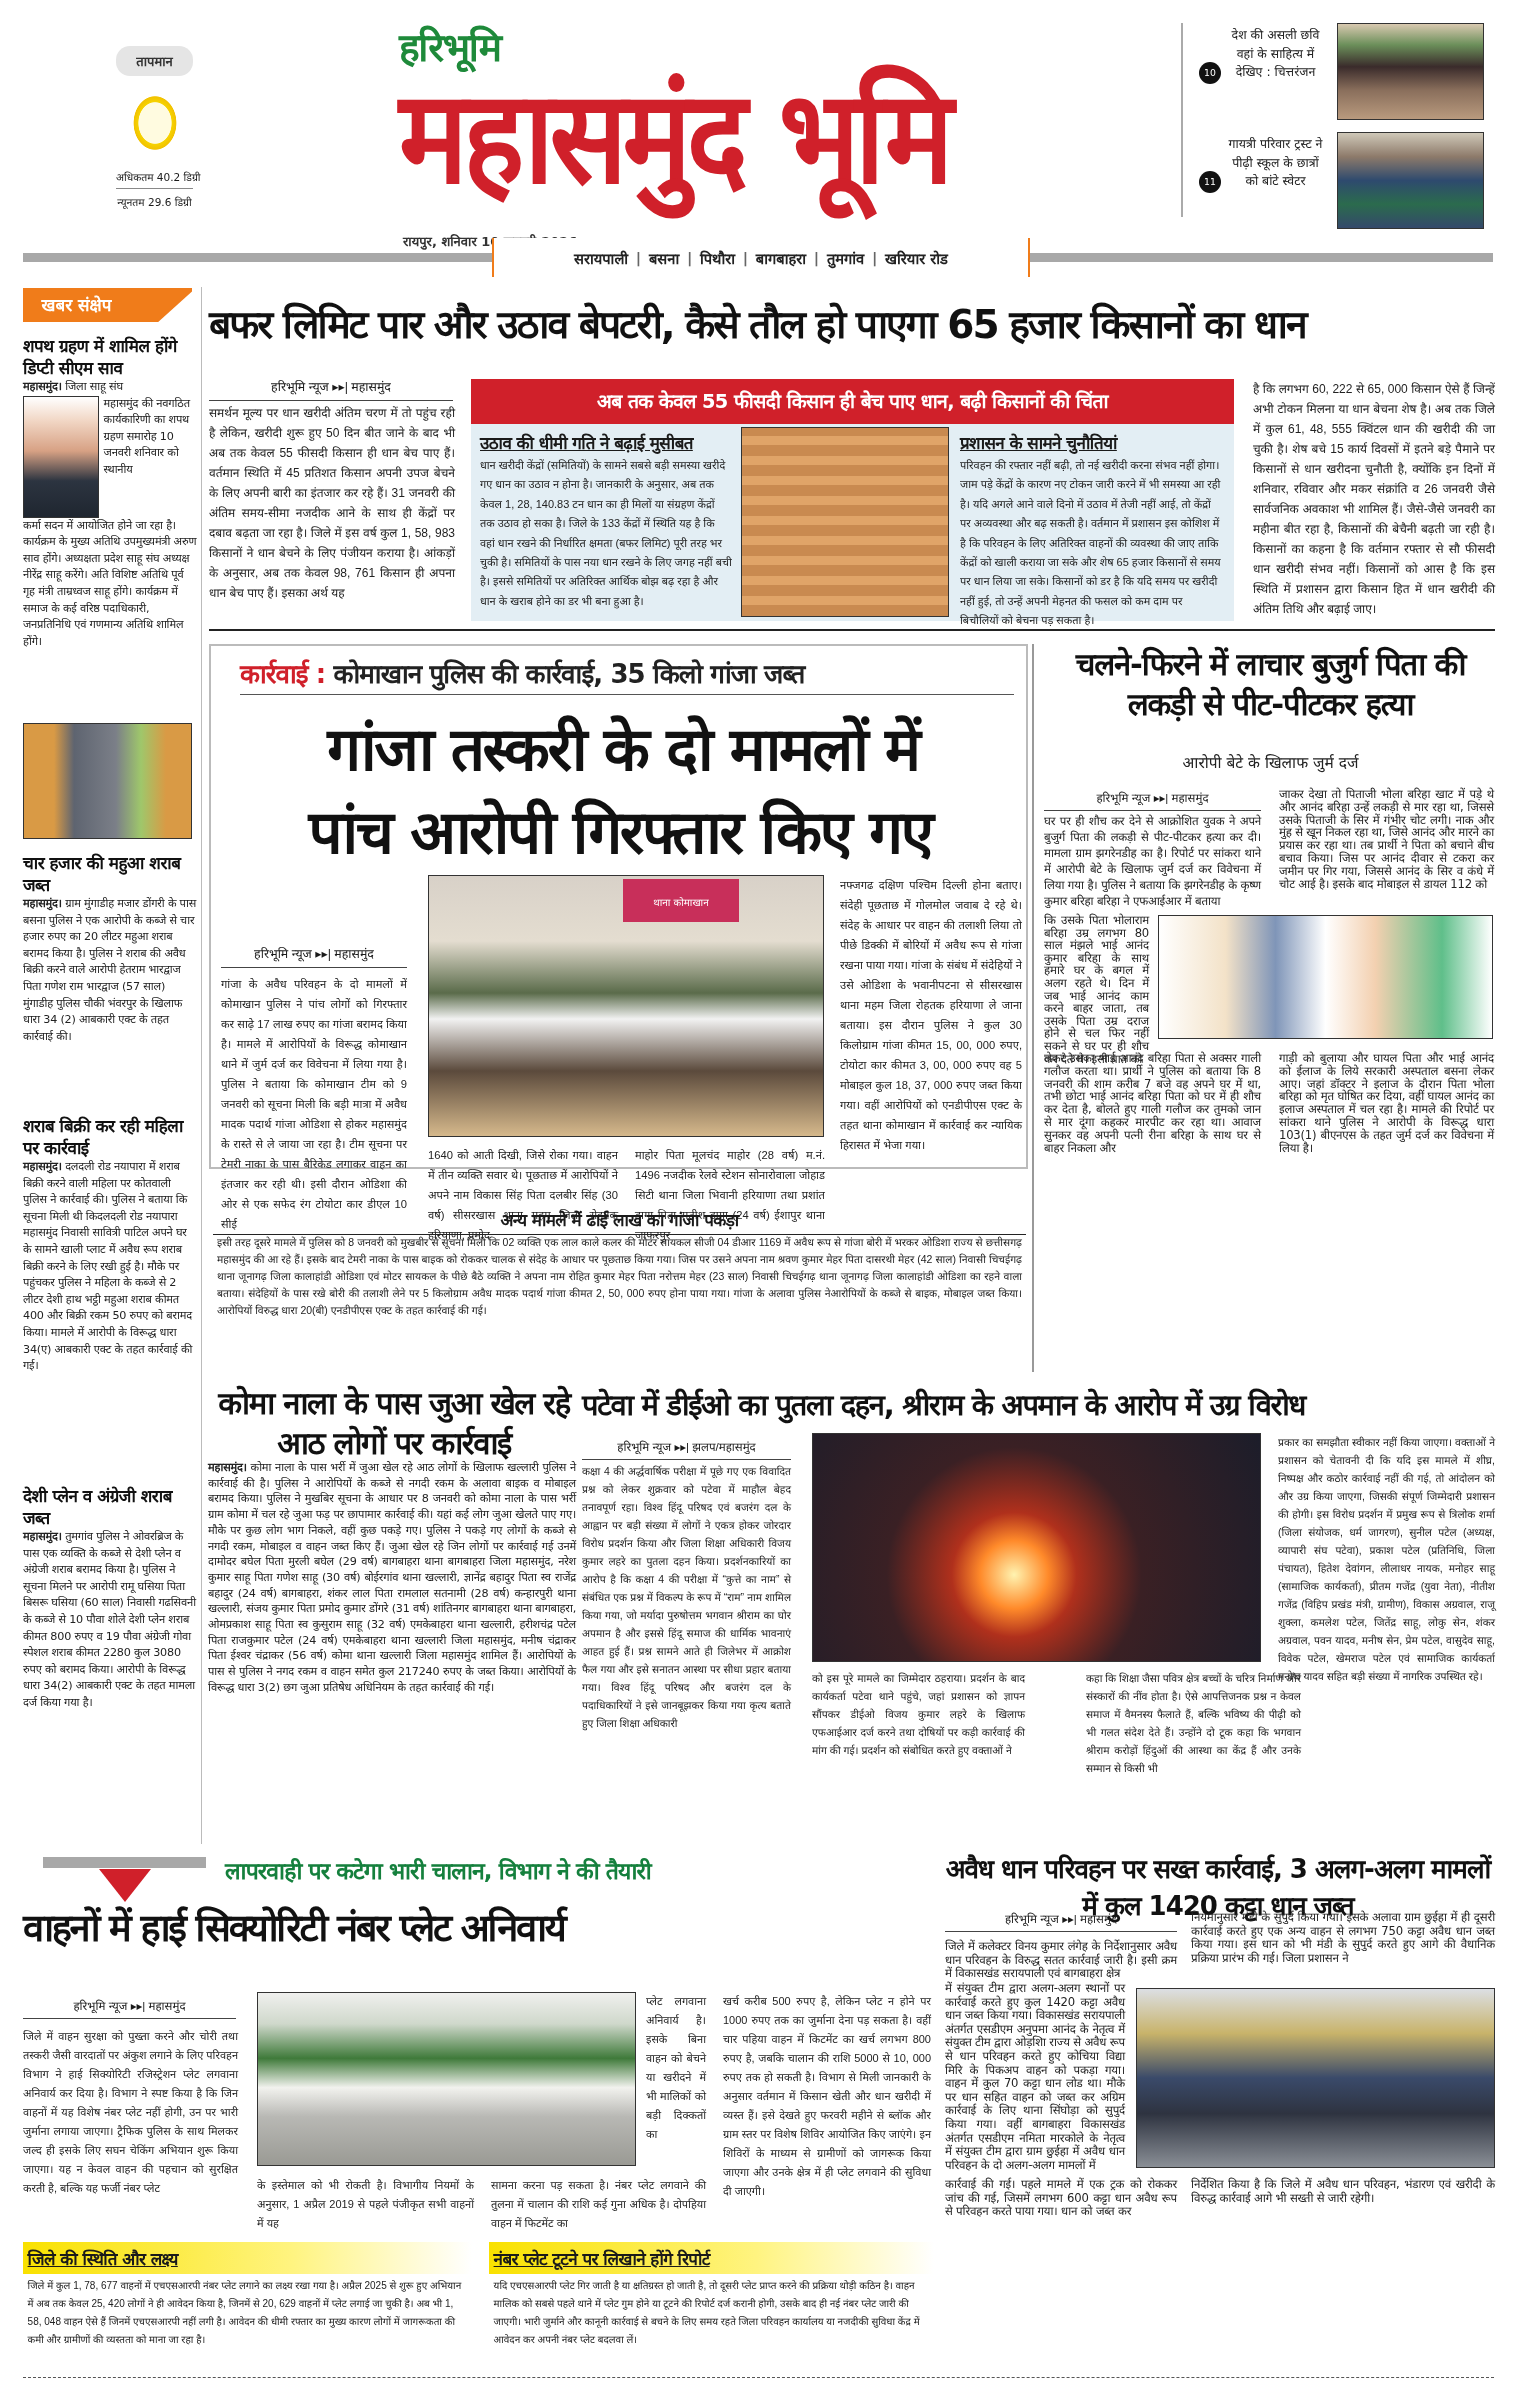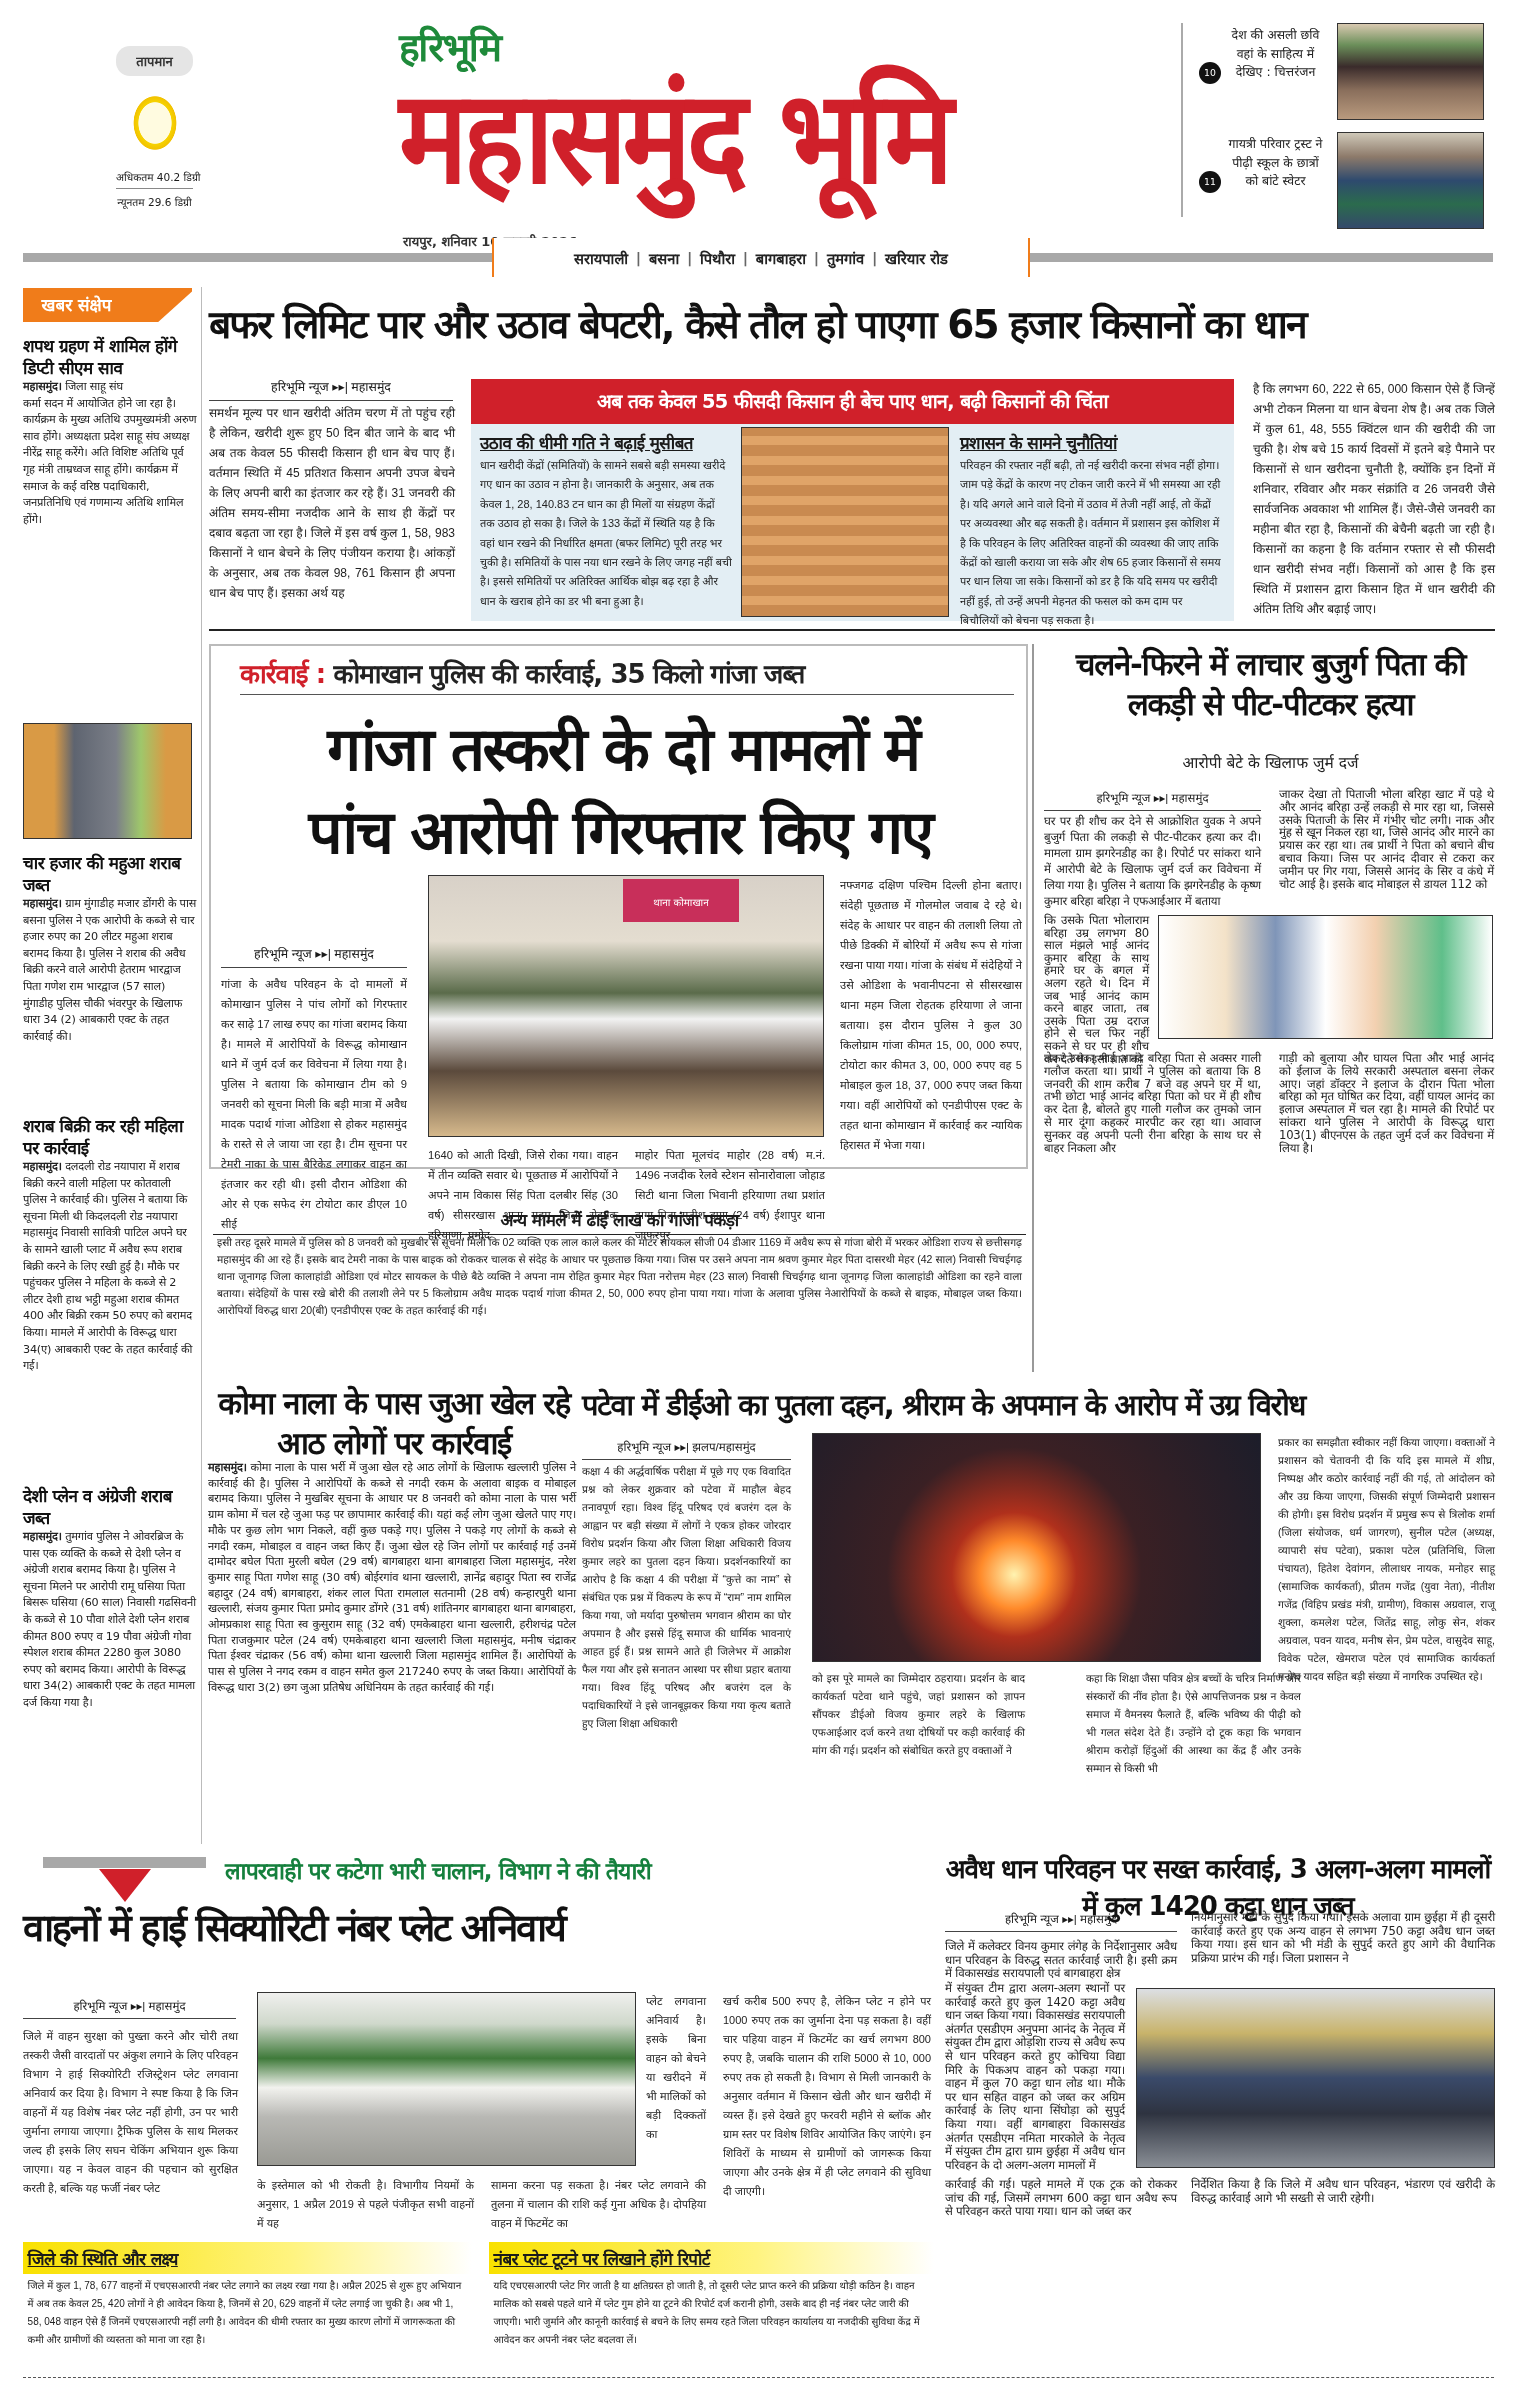--- a/index.html
+++ b/index.html
@@ -60,20 +60,24 @@
   <span>खरियार रोड</span>
 </div>
 
 <div class="vline" style="left:201px;top:287px;height:1557px"></div>
 <div class="abs" style="left:23px;top:288px;width:169px;height:34px;background:#f07c1a;color:#fff;font-size:17px;font-weight:bold;padding:4.6px 0 0 18.6px;clip-path:polygon(0 0,100% 0,100% 10%,80% 100%,0 100%)">
   <span>खबर संक्षेप</span>
 </div>
 <div class="abs" style="left:23px;top:335px;width:174px">
   <div class="sidebold">शपथ ग्रहण में शामिल होंगे डिप्टी सीएम साव</div>
   <div class="sidetext"><b>महासमुंद।</b> <span>जिला साहू संघ</span></div>
+  <div style="display:flex;gap:4.6px">
+    <div class="photo" style="width:76px;height:122px;flex:none;background:linear-gradient(180deg,#fff 0%,#f1d6c4 20%,#d7a184 45%,#2c3440 70%,#1f2630 100%)"></div>
+    <div class="sidetext" style="text-align:left">महासमुंद की नवगठित कार्यकारिणी का शपथ ग्रहण समारोह 10 जनवरी शनिवार को स्थानीय</div>
+  </div>
   <div class="sidetext">कर्मा सदन में आयोजित होने जा रहा है। कार्यक्रम के मुख्य अतिथि उपमुख्यमंत्री अरुण साव होंगे। अध्यक्षता प्रदेश साहू संघ अध्यक्ष नीरेंद्र साहू करेंगे। अति विशिष्ट अतिथि पूर्व गृह मंत्री ताम्रध्वज साहू होंगे। कार्यक्रम में समाज के कई वरिष्ठ पदाधिकारी, जनप्रतिनिधि एवं गणमान्य अतिथि शामिल होंगे।</div>
 </div>
 <div class="abs photo" style="left:23px;top:723px;width:169px;height:116px;background:linear-gradient(90deg,#d99a45 0%,#d99a45 18%,#5e6470 30%,#7b7f88 55%,#9fc76b 70%,#d99a45 85%)"></div>
 <div class="abs" style="left:23px;top:852px;width:174px">
   <div class="sidebold">चार हजार की महुआ शराब जब्त</div>
   <div class="sidetext"><b>महासमुंद।</b> <span>ग्राम मुंगाडीह मजार डोंगरी के पास बसना पुलिस ने एक आरोपी के कब्जे से चार हजार रुपए का 20 लीटर महुआ शराब बरामद किया है। पुलिस ने शराब की अवैध बिक्री करने वाले आरोपी हेतराम भारद्वाज पिता गणेश राम भारद्वाज (57 साल) मुंगाडीह पुलिस चौकी भंवरपुर के खिलाफ धारा 34 (2) आबकारी एक्ट के तहत कार्रवाई की।</span></div>
 </div>
 <div class="abs" style="left:23px;top:1115px;width:174px">
   <div class="sidebold">शराब बिक्री कर रही महिला पर कार्रवाई</div>
   <div class="sidetext"><b>महासमुंद।</b> <span>दलदली रोड नयापारा में शराब बिक्री करने वाली महिला पर कोतवाली पुलिस ने कार्रवाई की। पुलिस ने बताया कि सूचना मिली थी किदलदली रोड नयापारा महासमुंद निवासी सावित्री पाटिल अपने घर के सामने खाली प्लाट में अवैध रूप शराब बिक्री करने के लिए रखी हुई है। मौके पर पहुंचकर पुलिस ने महिला के कब्जे से 2 लीटर देशी हाथ भट्ठी महुआ शराब कीमत 400 और बिक्री रकम 50 रुपए को बरामद किया। मामले में आरोपी के विरूद्ध धारा 34(ए) आबकारी एक्ट के तहत कार्रवाई की गई।</span></div>

